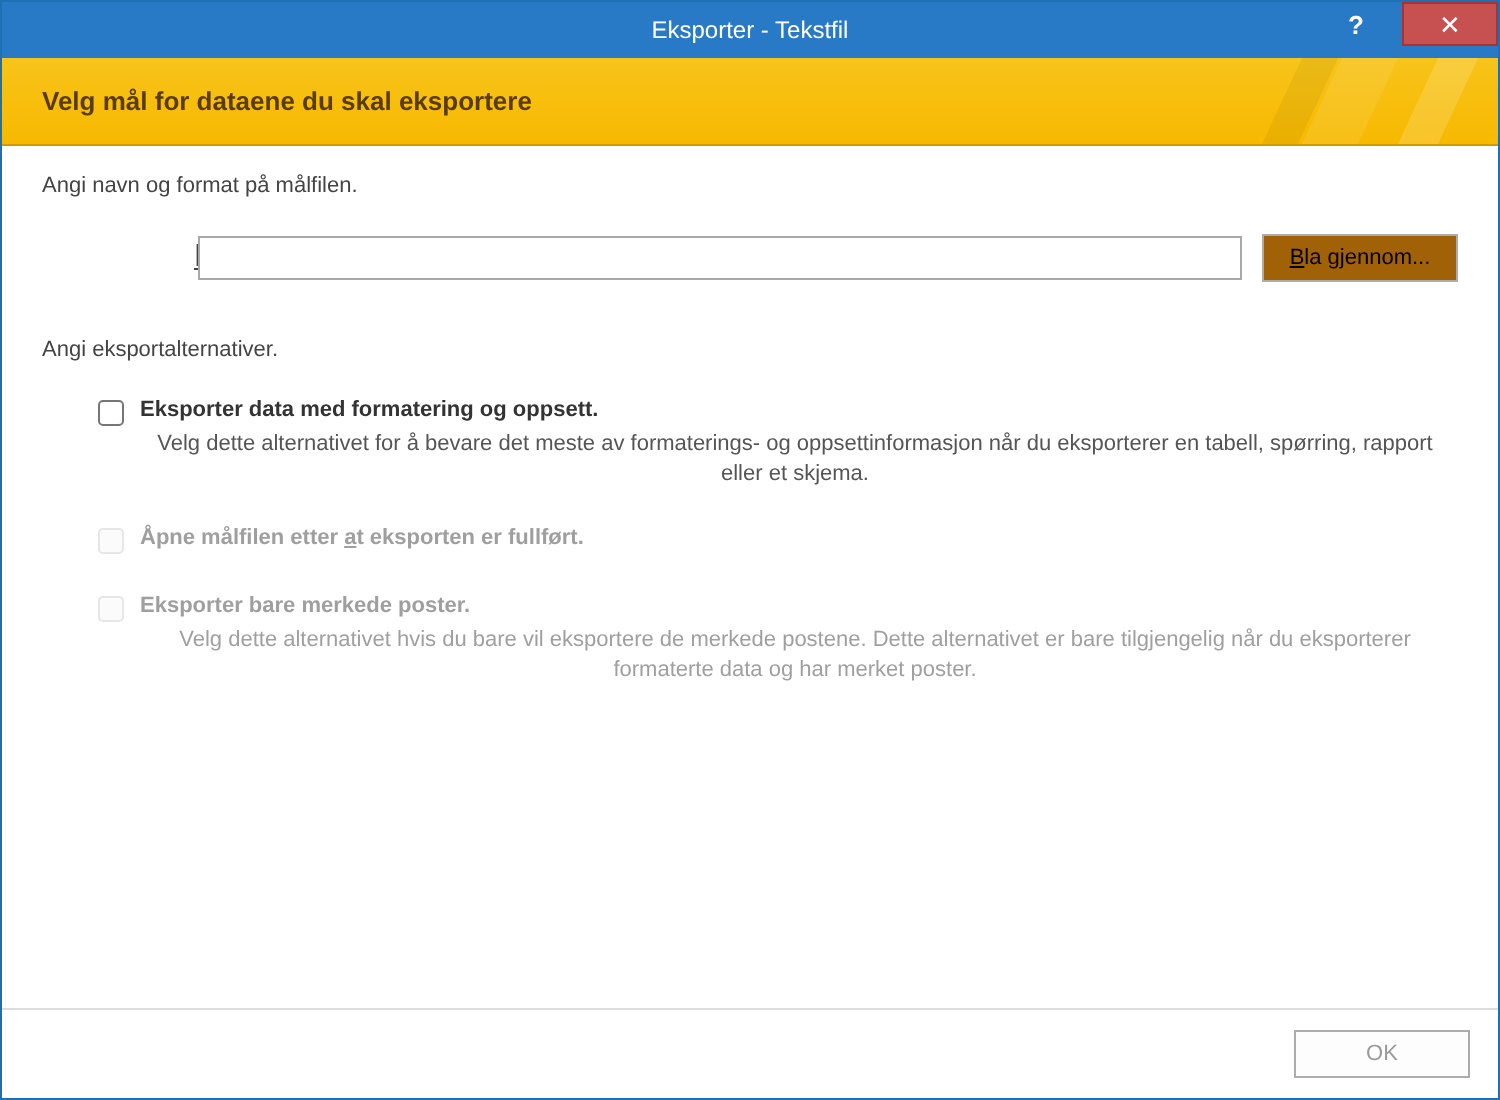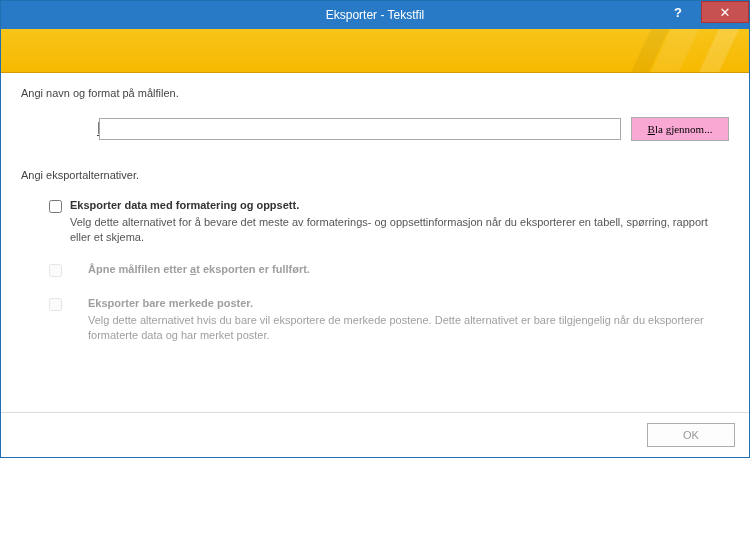--- a/index.html
+++ b/index.html
@@ -10,21 +10,21 @@
     body {
       font-family: "Segoe UI", Tahoma, sans-serif;
       font-size: 11px;
       background: #fff;
       width: 750px;
       height: 550px;
       overflow: hidden;
     }
     .window {
       width: 750px;
-      height: 458px;
+      height: 550px;
       border: 1px solid #1f6fb3;
       display: flex;
       flex-direction: column;
     }
     .titlebar {
       background: #287ac6;
       height: 28px;
       display: flex;
       align-items: center;
       color: #fff;
@@ -126,25 +126,24 @@
       height: 22px;
       border: 1px solid #a9a9a9;
       padding: 0 4px;
       font-size: 11px;
       margin-right: 10px;
     }
     .browse-btn {
       height: 24px;
       padding: 0 10px;
       border: 1px solid #acacac;
-      background: #f9a8d4;
+      background: #a16207;
       font-size: 11px;
       cursor: pointer;
       min-width: 98px;
-      font-family: Liberation Serif, serif;
     }
     .browse-btn .ul { text-decoration: underline; }
     .section-label2 {
       font-size: 11px;
       color: #444;
       margin-top: 0;
       margin-bottom: 18px;
     }
     .option {
       margin-left: 28px;
@@ -165,25 +164,25 @@
       font-size: 11px;
       font-weight: 600;
       color: #333;
       margin-bottom: 4px;
     }
     .option .desc {
       font-size: 11px;
       color: #555;
       line-height: 1.35;
       padding-right: 4px;
+      text-align: center;
     }
     .option.disabled .title,
     .option.disabled .desc {
       color: #9f9f9f;
-      margin-left: 18px;
     }
     .option.disabled input[type="checkbox"] {
       opacity: 0.55;
     }
     .option .title .ul { text-decoration: underline; }
     .footer {
       border-top: 1px solid #dcdcdc;
       padding: 10px 14px;
       display: flex;
       justify-content: flex-end;
@@ -210,20 +209,21 @@
 <div class="window">
   <div class="titlebar">
     <div class="titlebar-title">Eksporter - Tekstfil</div>
     <div class="titlebar-controls">
       <div class="titlebar-btn help">?</div>
       <div class="titlebar-btn close">✕</div>
     </div>
   </div>
 
   <div class="header-band">
+    <span>Velg mål for dataene du skal eksportere</span>
     <div class="deco"></div>
     <div class="deco2"></div>
   </div>
 
   <div class="content">
     <div class="section-label">Angi navn og format på målfilen.</div>
 
     <div class="filename-row">
       <div class="filename-label">
         <span class="ul">F</span><span>ilnavn:</span>

